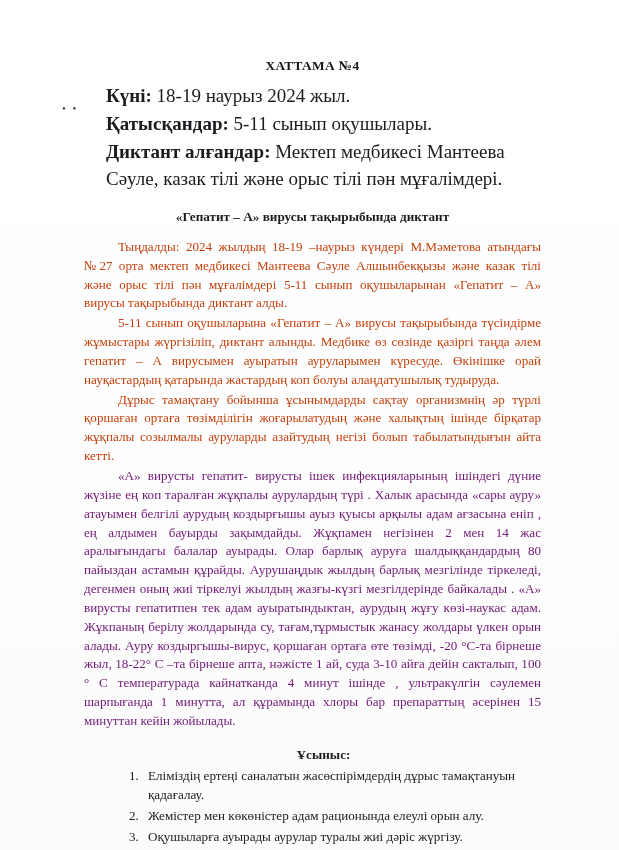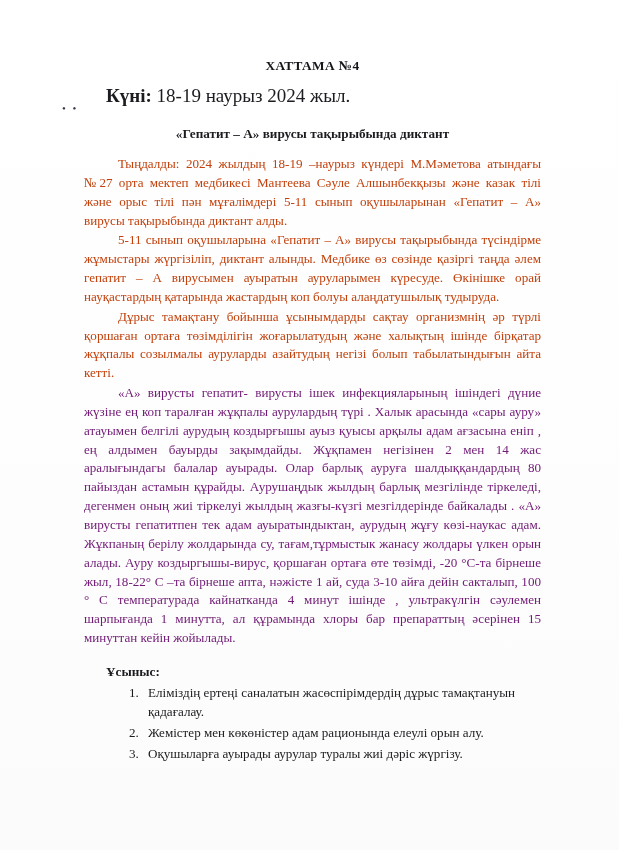--- a/index.html
+++ b/index.html
@@ -108,20 +108,21 @@
     hyphens: none;
   }
   .para.faded {
     color: #701a75;
   }
 
   .rec-title {
     font-weight: bold;
     font-size: 13.2px;
     margin: 16px 0 4px 22px;
+    text-align: center;
   }
   ol.rec-list {
     margin: 0 0 0 40px;
     padding: 0 0 0 18px;
     font-size: 13.1px;
     line-height: 1.45;
   }
   ol.rec-list li {
     margin-bottom: 2px;
     padding-left: 6px;
@@ -135,20 +136,28 @@
 
     <h1 class="doc-title">ХАТТАМА №4</h1>
 
     <div class="dots">• •</div>
 
     <div class="meta-block">
       <p class="meta-line">
         <span class="lbl">Күні:</span>
         <span class="val">18-19 наурыз  2024 жыл.</span>
       </p>
+      <p class="meta-line">
+        <span class="lbl">Қатысқандар:</span>
+        <span class="val">5-11  сынып оқушылары.</span>
+      </p>
+      <p class="meta-line">
+        <span class="lbl">Диктант алғандар:</span>
+        <span class="val">Мектеп медбикесі Мантеева Сәуле, казак тілі және орыс тілі пән мұғалімдері.</span>
+      </p>
     </div>
 
     <div class="agenda">
       <div class="agenda-topic">«Гепатит – А» вирусы  тақырыбында диктант</div>
     </div>
 
     <div class="body-text">
       <p class="para">Тыңдалды:  2024 жылдың 18-19 –наурыз күндері  М.Мәметова атындағы  №27 орта    мектеп медбикесі Мантеева Сәуле  Алшынбекқызы және  казак тілі және орыс тілі пән мұғалімдері 5-11 сынып оқушыларынан «Гепатит – А» вирусы тақырыбында диктант алды.</p>
       <p class="para">5-11  сынып оқушыларына  «Гепатит – А» вирусы  тақырыбында түсіндірме жұмыстары жүргізіліп, диктант алынды.  Медбике өз сөзінде қазіргі таңда әлем гепатит – А вирусымен    ауыратын ауруларымен күресуде. Өкінішке орай науқастардың қатарында жастардың коп болуы алаңдатушылық тудыруда.</p>
       <p class="para">Дұрыс тамақтану бойынша ұсынымдарды сақтау организмнің әр түрлі қоршаған ортаға төзімділігін жоғарылатудың және халықтың ішінде бірқатар жұқпалы созылмалы ауруларды азайтудың негізі болып табылатындығын айта кетті.</p>

